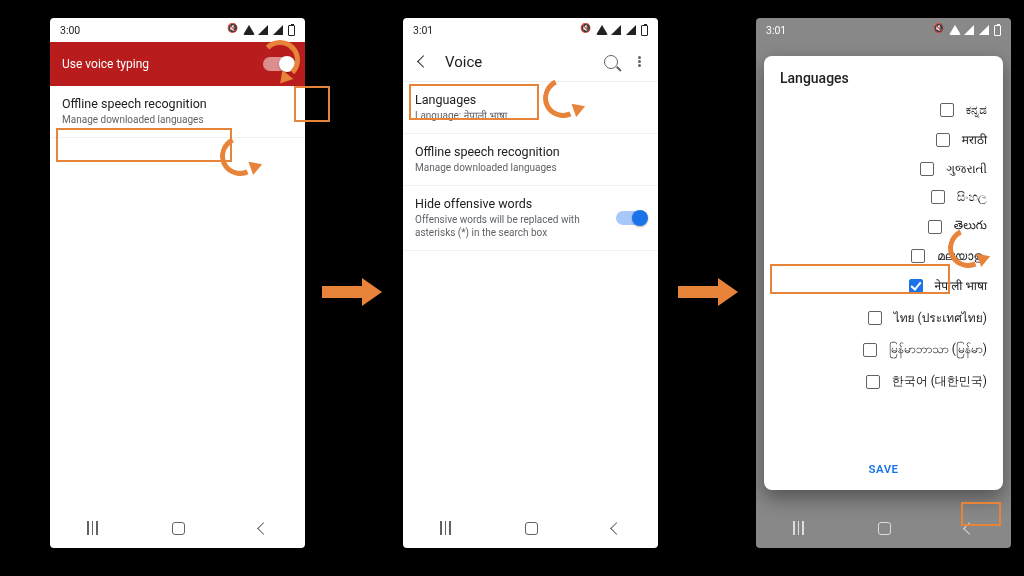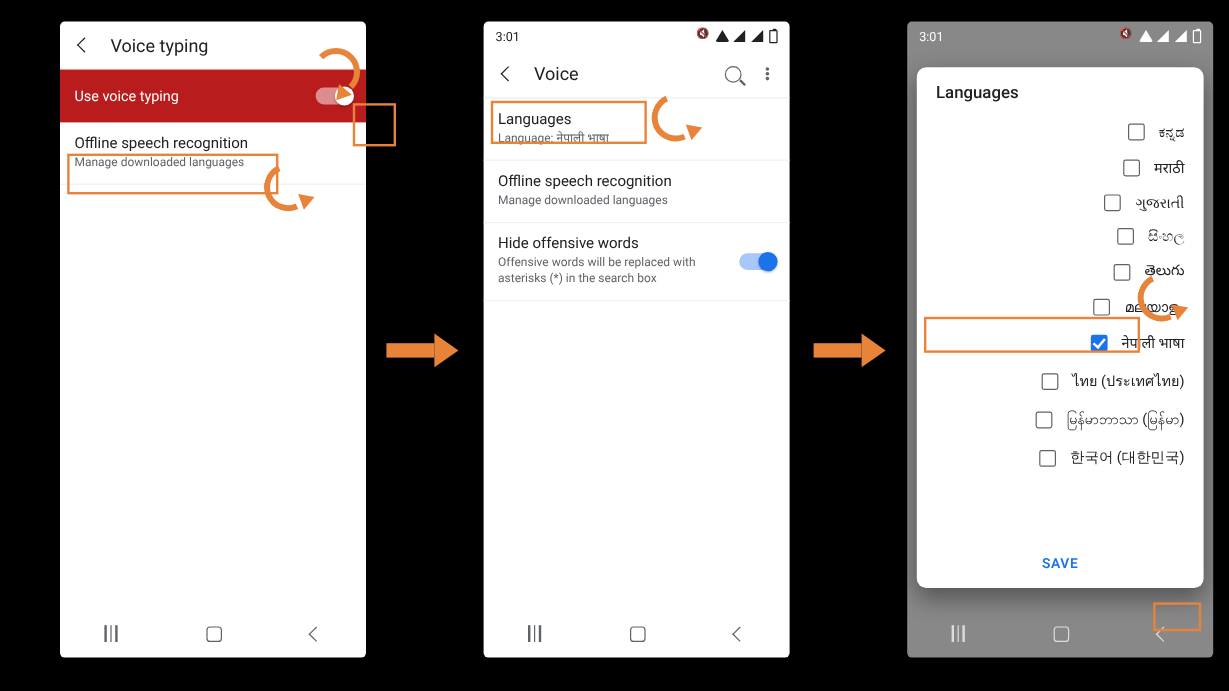--- a/index.html
+++ b/index.html
@@ -111,23 +111,29 @@
   .bigarrow{position:absolute;top:278px;display:flex;align-items:center;}
   .bigarrow .shaft{width:40px;height:12px;background:#e8833a;}
   .bigarrow .head{width:0;height:0;border-top:14px solid transparent;border-bottom:14px solid transparent;border-left:20px solid #e8833a;}
   .ba1{left:322px;}
   .ba2{left:678px;}
 </style>
 </head>
 <body>
 
 <div class="phone p1">
-  <div class="hdr">
-    <span class="back"></span>
-    <span class="title">Voice typing</span>
+  <div class="statusbar">
+    <span>3:00</span>
+    <div class="icons">
+      <span class="sb-mute"></span>
+      <span class="sb-icon sb-wifi"></span>
+      <span class="sb-icon sb-sig"></span>
+      <span class="sb-icon sb-sig"></span>
+      <span class="sb-batt"></span>
+    </div>
   </div>
   <div class="bluerow">
     <span>Use voice typing</span>
     <span class="switch on">
         <span class="knob"></span>
       </span>
   </div>
   <div class="item">
     <div class="t">Offline speech recognition</div>
     <div class="s">Manage downloaded languages</div>

